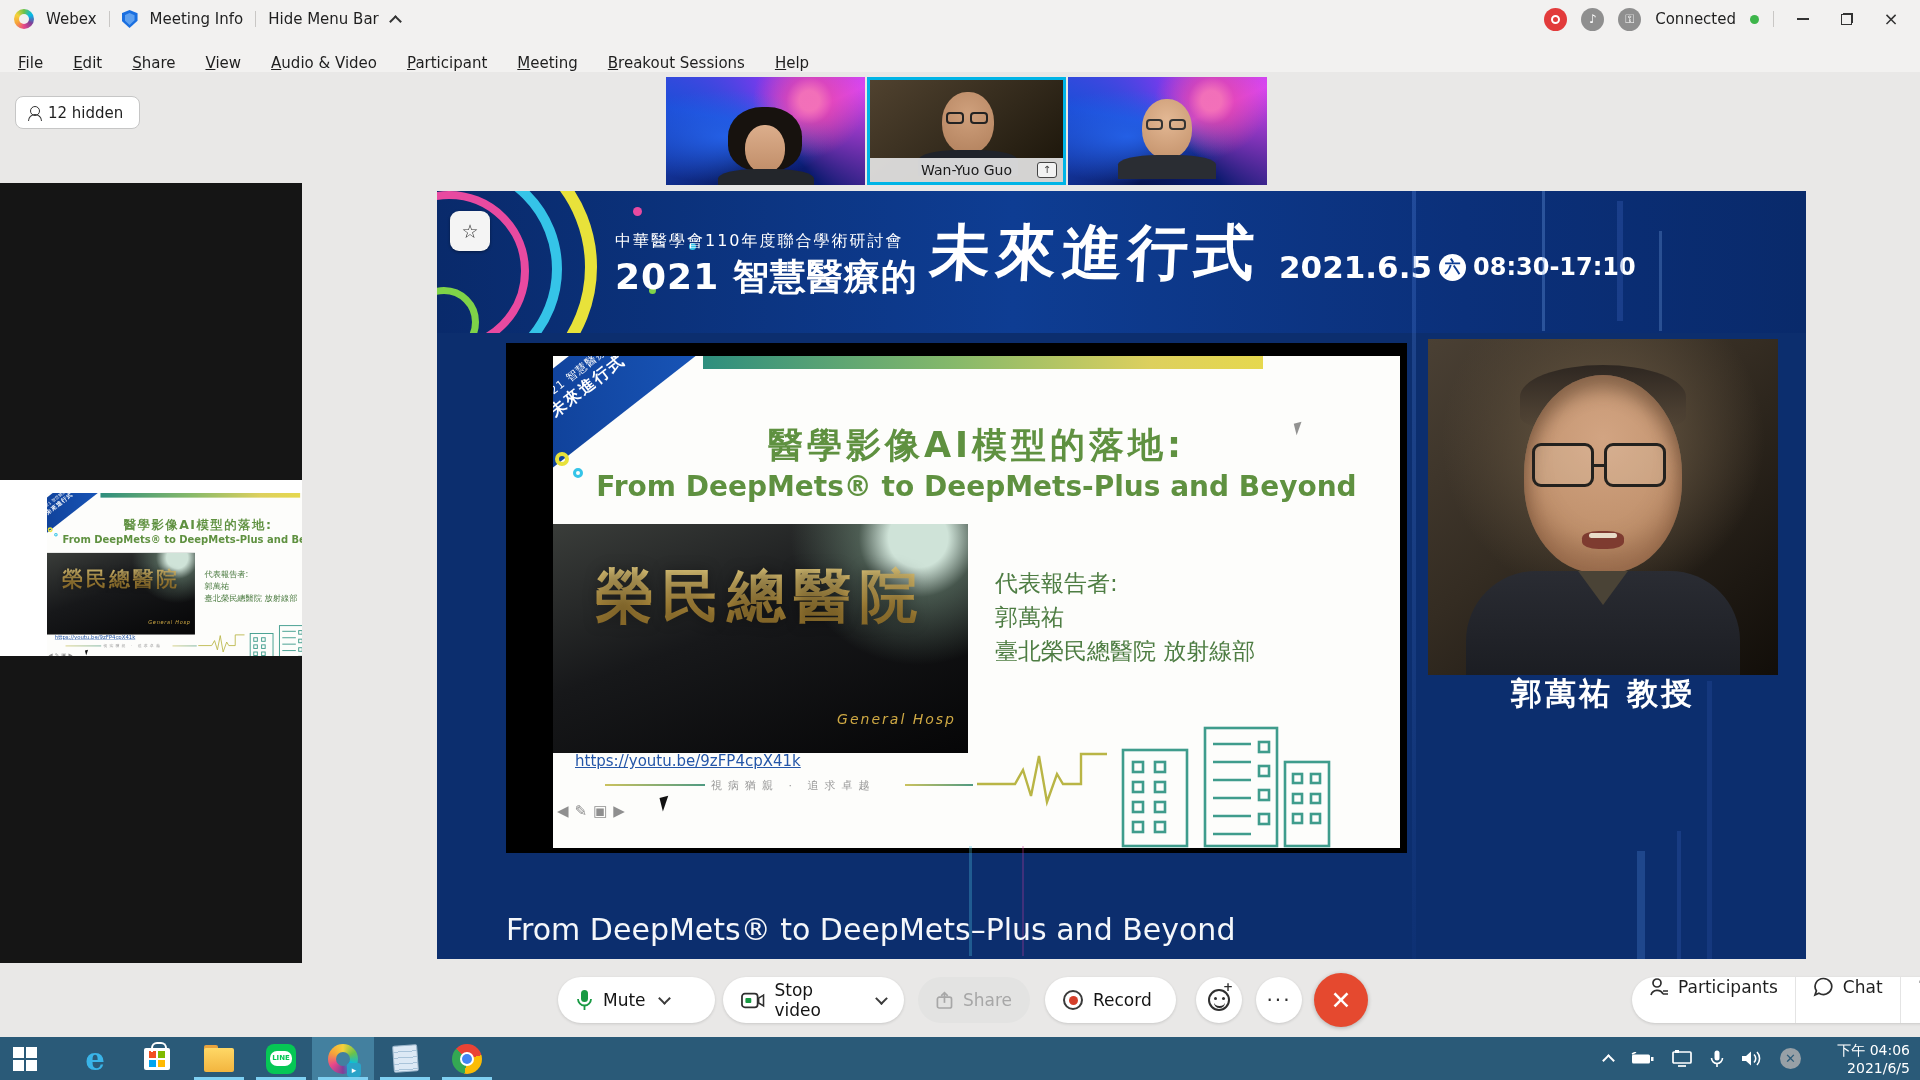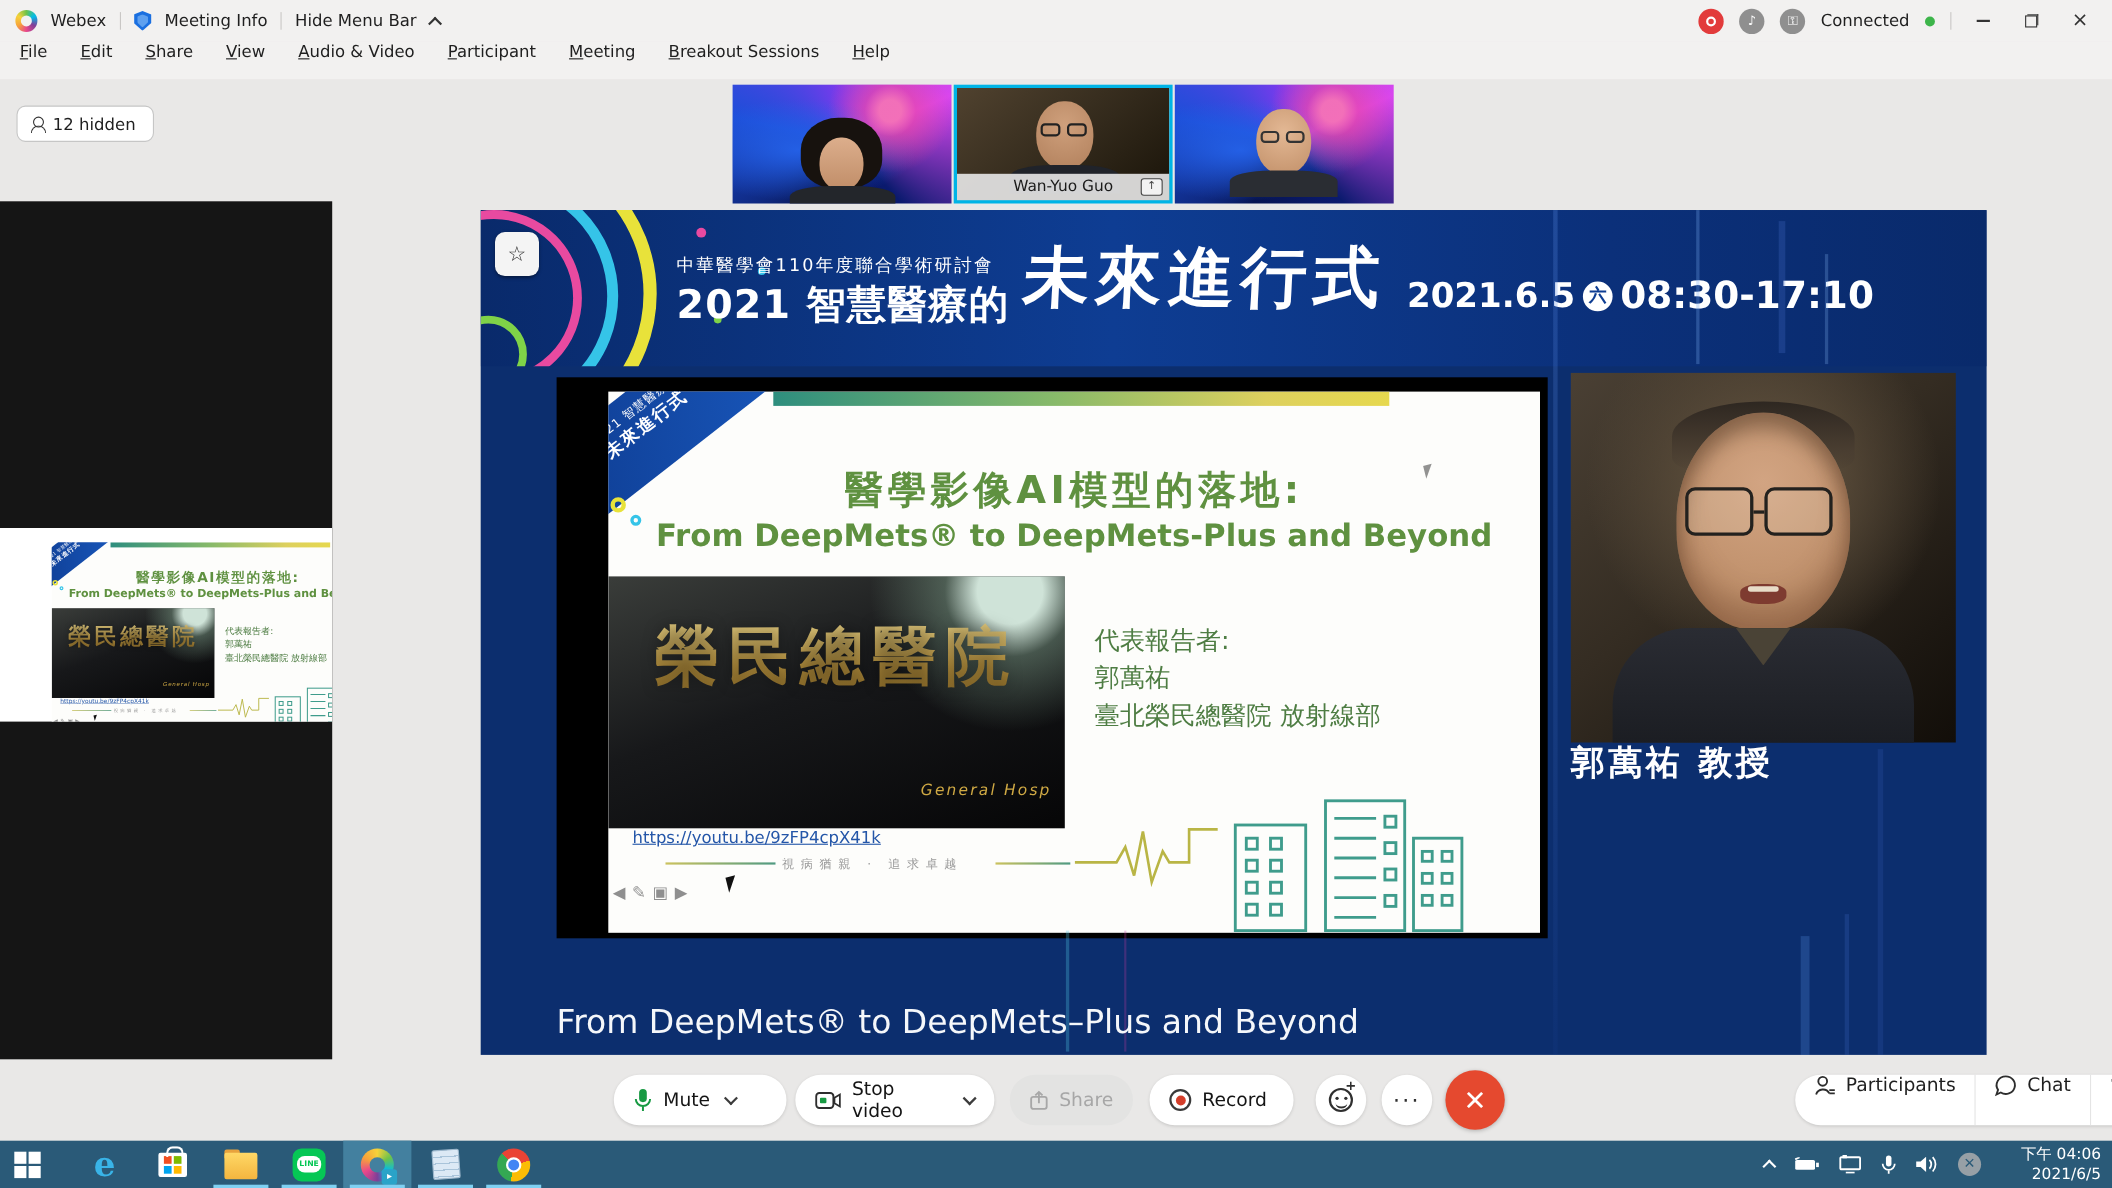--- a/index.html
+++ b/index.html
@@ -22,21 +22,21 @@
   .ringlet{width:9px;height:9px;border:2px solid #fff;border-radius:50%}
   .green-dot{width:9px;height:9px;border-radius:50%;background:#3db54a}
   .winbtn{width:30px;height:24px;display:flex;align-items:center;justify-content:center;color:#333}
   .min-glyph{width:12px;height:2px;background:#333}
   .restore{width:12px;height:12px;position:relative}
   .restore::before{content:"";position:absolute;left:0;bottom:0;width:9px;height:9px;border:1px solid #333;background:#f2f1f0}
   .restore::after{content:"";position:absolute;right:0;top:0;width:9px;height:9px;border-top:1px solid #333;border-right:1px solid #333}
   .close-glyph{font-size:18px;line-height:1}
   
   .menubar{position:absolute;left:0;top:38px;width:1920px;height:34px;background:#f2f1f0;
-    display:flex;align-items:flex-start;gap:30px;padding:0 18px;font-size:15px}
+    display:flex;align-items:flex-end;gap:30px;padding:0 18px;font-size:15px}
   .menubar span{cursor:default}
   
   .hidden-badge{position:absolute;left:15px;top:96px;height:33px;padding:0 16px 0 12px;background:#fff;
     border:1px solid #c6c6c6;border-radius:8px;display:flex;align-items:center;gap:8px;font-size:15px}
   .person-ic{width:12px;height:14px;position:relative}
   .person-ic::before{content:"";position:absolute;left:2px;top:0;width:8px;height:8px;border:1.6px solid #333;border-radius:50%}
   .person-ic::after{content:"";position:absolute;left:0;bottom:-1px;width:12px;height:6px;border:1.6px solid #333;border-bottom:none;border-radius:7px 7px 0 0}
   
   .thumb{position:absolute;top:77px;width:199px;height:108px;overflow:hidden;background:#000}
   .galaxy{background:
@@ -109,21 +109,21 @@
   .sp-hair{position:absolute;left:92px;top:26px;width:166px;height:64px;border-radius:50% 50% 20% 20%;
     background:linear-gradient(180deg,#2e2721,#4a3e31 70%,transparent)}
   .glasses{position:absolute;display:flex;gap:10px;align-items:center}
   .glasses .lens{border:3px solid #23211e;border-radius:9px;background:rgba(250,245,235,.14)}
   .glasses .bridge{width:10px;height:3px;background:#23211e;margin:0 -10px}
   .sp-mouth{position:absolute;left:154px;top:192px;width:42px;height:18px;border-radius:40%;background:#7e3b30;overflow:hidden}
   .sp-mouth::after{content:"";position:absolute;left:7px;top:2px;width:28px;height:5px;border-radius:3px;background:#e8dcc8}
   .sp-body{position:absolute;left:38px;top:232px;width:274px;height:120px;border-radius:70px 70px 0 0;
     background:linear-gradient(180deg,#2a2c33,#191b20)}
   .sp-collar{position:absolute;left:150px;top:232px;width:50px;height:34px;background:#4a4336;clip-path:polygon(0 0,100% 0,50% 100%)}
-  .sp-name1{position:absolute;left:991px;top:482px;width:350px;font-size:31px;font-weight:bold;color:#fff;letter-spacing:3px}
+  .sp-name1{position:absolute;left:991px;top:482px;width:350px;text-align:center;font-size:31px;font-weight:bold;color:#fff;letter-spacing:3px}
   .sp-name2{position:absolute;left:991px;top:520px;width:350px;text-align:center;font-size:29px;color:#fff;letter-spacing:1px}
   
   .pill{position:absolute;top:977px;height:46px;border-radius:23px;background:#fff;box-shadow:0 1px 3px rgba(0,0,0,.14);
     display:flex;align-items:center;gap:10px;padding:16px 18px;font-size:17px;color:#141414}
   .pill.disabled{background:#e3e3e2;color:#a7a7a7;box-shadow:none}
   .chev-dn{width:9px;height:9px;border-right:2px solid #3c3c3c;border-bottom:2px solid #3c3c3c;transform:rotate(45deg);margin:-4px 0 0 4px}
   .circle-btn{position:absolute;top:977px;width:46px;height:46px;border-radius:50%;background:#fff;
     box-shadow:0 1px 3px rgba(0,0,0,.14);display:flex;align-items:center;justify-content:center;color:#2a2a2a}
   .leave-btn{position:absolute;left:1314px;top:973px;width:54px;height:54px;border-radius:50%;background:#e5492f;
     display:flex;align-items:center;justify-content:center;color:#fff;font-size:25px;box-shadow:0 1px 4px rgba(0,0,0,.25)}
@@ -328,21 +328,21 @@
       <span class="ring" style="left:196px;top:16px;width:9px;height:9px;background:#e84aa0"></span>
       <span class="ring" style="left:252px;top:52px;width:7px;height:7px;background:#35c4e8"></span>
       <span class="ring" style="left:212px;top:96px;width:7px;height:7px;background:#7fd348"></span>
       <div class="star-btn">☆</div>
       <div class="banner-small">中華醫學會110年度聯合學術研討會</div>
       <div class="banner-big">2021 智慧醫療的</div>
       <div class="banner-cal">未來進行式</div>
       <div class="banner-dt">
         <span>2021.6.5</span>
         <span class="day-circle">六</span>
-        <span style="font-size:34px">08:30-17:10</span>
+        <span style="font-size:24px">08:30-17:10</span>
       </div>
     </div>
 
     <div class="slide-frame">
       <div class="slide" id="main-slide">
         <div class="ribbon-clip">
           <div class="ribbon">
             <div class="r1">2021 智慧醫療的</div>
             <div class="r2">未來進行式</div>
           </div>

